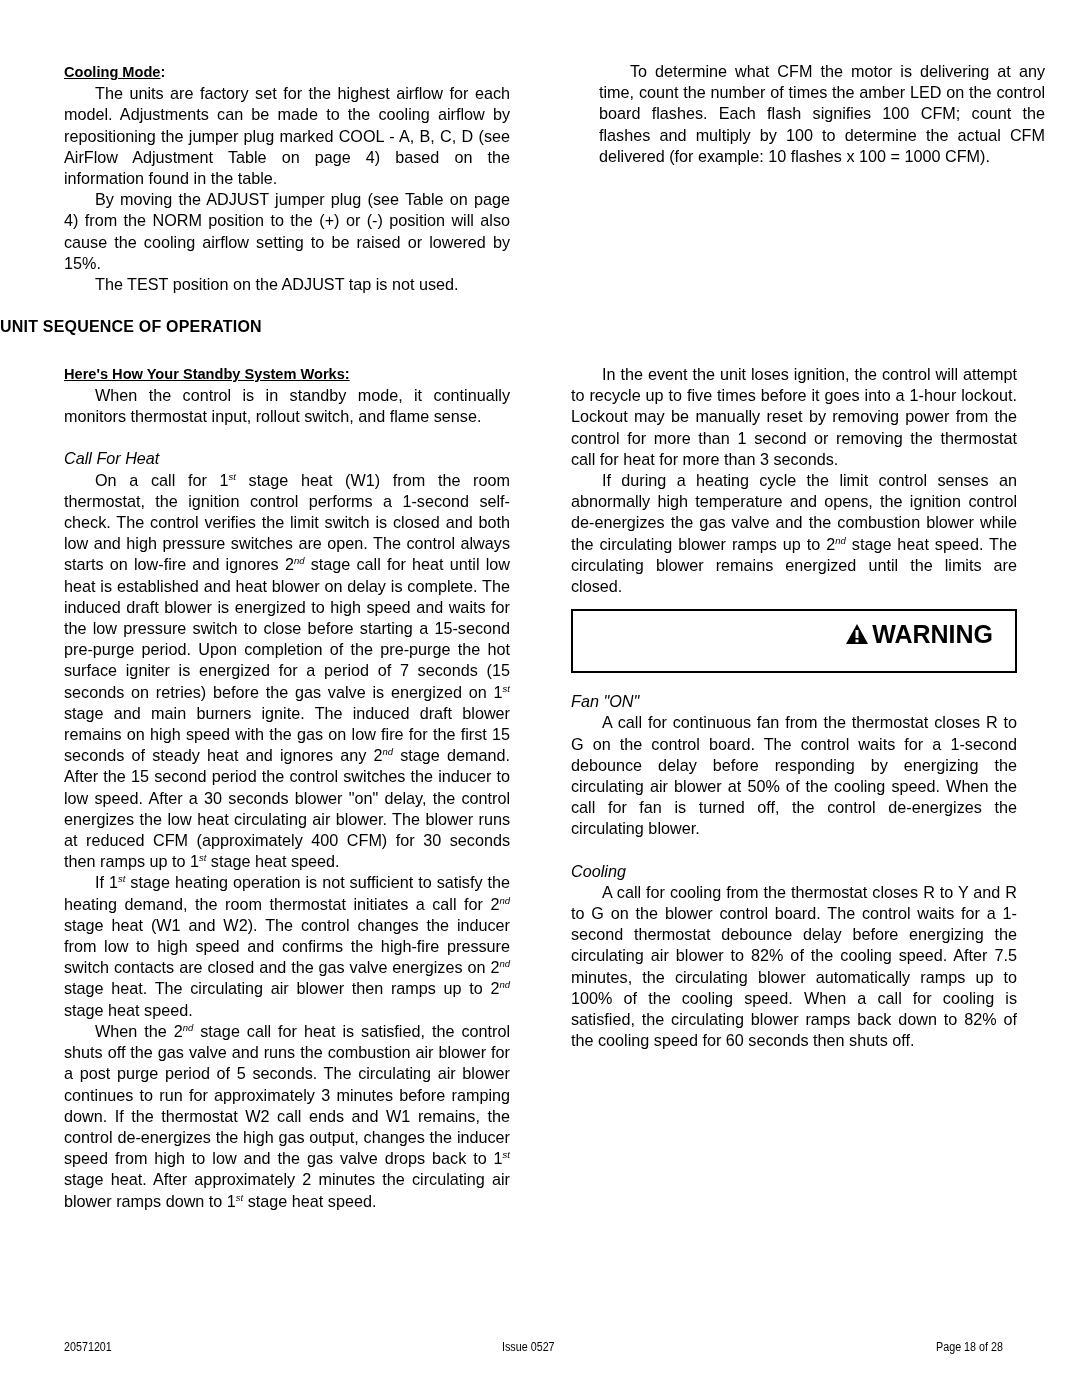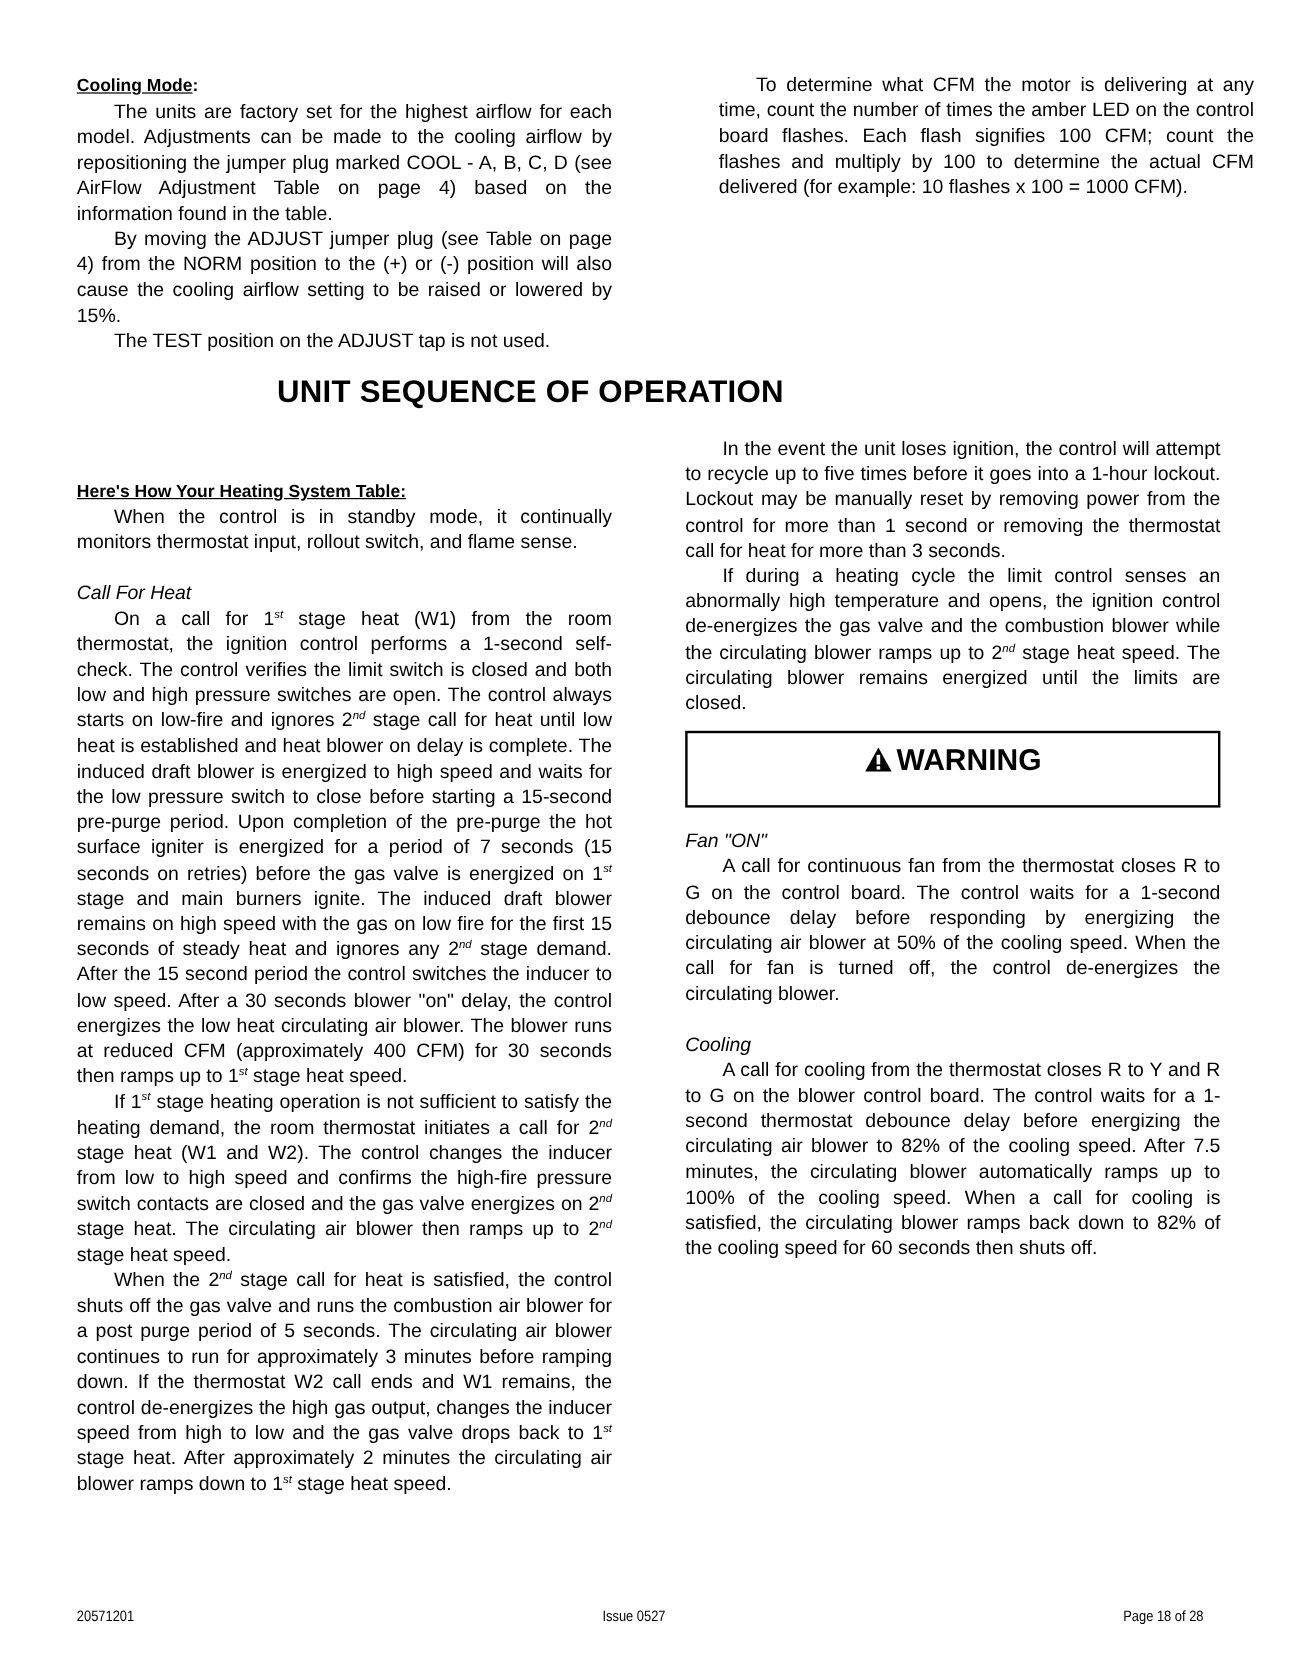--- a/index.html
+++ b/index.html
@@ -1,48 +1,48 @@
 <!DOCTYPE html>
 <html><head>
 <meta charset="utf-8">
 <style>
   html, body { margin: 0; padding: 0; background: #fff; }
   body { width: 1080px; height: 1397px; position: relative; overflow: hidden;
          font-family: "Liberation Sans", sans-serif; color: #000; font-size: 16.2px; line-height: 21.2px; }
   .col { position: absolute; width: 446px; text-align: justify; }
   .p { text-indent: 31px; margin: 0; }
-  .head-u { font-weight: bold; text-decoration: underline; font-size: 14.6px; margin-top: 36px; }
+  .head-u { font-weight: bold; text-decoration: underline; font-size: 14.6px; }
   .ital { font-style: italic; margin: 0; }
   .gap { height: 21px; }
   sup { font-size: 9.5px; line-height: 0; vertical-align: 6px; font-style: italic; }
-  #title { position: absolute; left: 0; width: 884px; top: 316px; text-align: center;
-           font-weight: bold; font-size: 26px; letter-spacing: 0.2px; }
+  #title { position: absolute; left: 0; width: 884px; top: 316px; text-align: left;
+           font-weight: bold; font-size: 16px; letter-spacing: 0.2px; }
   #warning-box { border: 2px solid #000; padding: 8px 22px 18px 22px; margin: 12px 0 18px 0; }
-  #warning-title { text-align: center; font-weight: bold; font-size: 25px; line-height: 30px; margin-bottom: 2px; }
+  #warning-title { text-align: right; font-weight: bold; font-size: 25px; line-height: 30px; margin-bottom: 2px; }
   #warning-title .tri { display: inline-block; vertical-align: -2px; margin-right: 3px; }
   .footer { position: absolute; top: 1337px; font-size: 12.5px; font-family: "Liberation Sans", sans-serif; transform: scaleX(0.86); transform-origin: left; }
 </style>
 </head>
 <body>
 
 <div class="col" style="left:64px; top:61px;">
   <div><span class="head-u">Cooling Mode</span><span style="font-weight:bold;font-size:14.6px">:</span></div>
   <p class="p">The units are factory set for the highest airflow for each model.  Adjustments can be made to the cooling airflow by repositioning the jumper plug marked COOL - A, B, C, D (see AirFlow Adjustment Table on page 4) based on the information found in the table.</p>
   <p class="p">By moving the ADJUST jumper plug (see Table on page 4) from the NORM position to the (+) or (-) position will also cause the cooling airflow setting to be raised or lowered by 15%.</p>
   <p class="p">The TEST position on the ADJUST tap is not used.</p>
 </div>
 
 <div class="col" style="left:571px; top:61px;margin-left:28px;">
   <p class="p">To determine what CFM the motor is delivering at any time, count the number of times the amber LED on the control board flashes.  Each flash signifies 100 CFM; count the flashes and multiply by 100 to determine the actual CFM delivered (for example: 10 flashes x 100 = 1000 CFM).</p>
 </div>
 
 <div id="title">UNIT SEQUENCE OF OPERATION</div>
 
 <div class="col" style="left:64px; top:364px;">
-  <div class="head-u" style="line-height:21px;">Here's How Your Heating System Table:</div>
+  <div class="head-u" style="line-height:21px;">Here's How Your Standby System Works:</div>
   <p class="p">When the control is in standby mode, it continually monitors thermostat input, rollout switch, and flame sense.</p>
   <div class="gap"></div>
   <p class="ital">Call For Heat</p>
   <p class="p"><span>On a call for 1</span><sup>st</sup><span> stage heat (W1) from the room thermostat, the ignition control performs a 1-second self-check.  The control verifies the limit switch is closed and both low and high pressure switches are open.  The control always starts on low-fire and ignores 2</span><sup>nd</sup><span> stage call for heat until low heat is established and heat blower on delay is complete.  The induced draft blower is energized to high speed and waits for the low pressure switch to close before starting a 15-second pre-purge period.  Upon completion of the pre-purge the hot surface igniter is energized for a period of 7 seconds (15 seconds on retries) before the gas valve is energized on 1</span><sup>st</sup><span> stage and main burners ignite.  The induced draft blower remains on high speed with the gas on low fire for the first 15 seconds of steady heat and ignores any 2</span><sup>nd</sup><span> stage demand.  After the 15 second period the control switches the inducer to low speed.  After a 30 seconds blower "on" delay, the control energizes the low heat circulating air blower.  The blower runs at reduced CFM (approximately 400 CFM) for 30 seconds then ramps up to 1</span><sup>st</sup><span> stage heat speed.</span></p>
   <p class="p"><span>If 1</span><sup>st</sup><span> stage heating operation is not sufficient to satisfy the heating demand, the room thermostat initiates a call for 2</span><sup>nd</sup><span> stage heat (W1 and W2).  The control changes the inducer from low to high speed and confirms the high-fire pressure switch contacts are closed and the gas valve energizes on 2</span><sup>nd</sup><span> stage heat.  The circulating air blower then ramps up to 2</span><sup>nd</sup><span> stage heat speed.</span></p>
   <p class="p"><span>When the 2</span><sup>nd</sup><span> stage call for heat is satisfied, the control shuts off the gas valve and runs the combustion air blower for a post purge period of 5 seconds.  The circulating air blower continues to run for approximately 3 minutes before ramping down.  If the thermostat W2 call ends and W1 remains, the control de-energizes the high gas output, changes the inducer speed from high to low and the gas valve drops back to 1</span><sup>st</sup><span> stage heat.  After approximately 2 minutes the circulating air blower ramps down to 1</span><sup>st</sup><span> stage heat speed.</span></p>
 </div>
 
 <div class="col" style="left:571px; top:364px;">
   <p class="p">In the event the unit loses ignition, the control will attempt to recycle up to five times before it goes into a 1-hour lockout.  Lockout may be manually reset by removing power from the control for more than 1 second or removing the thermostat call for heat for more than 3 seconds.</p>

